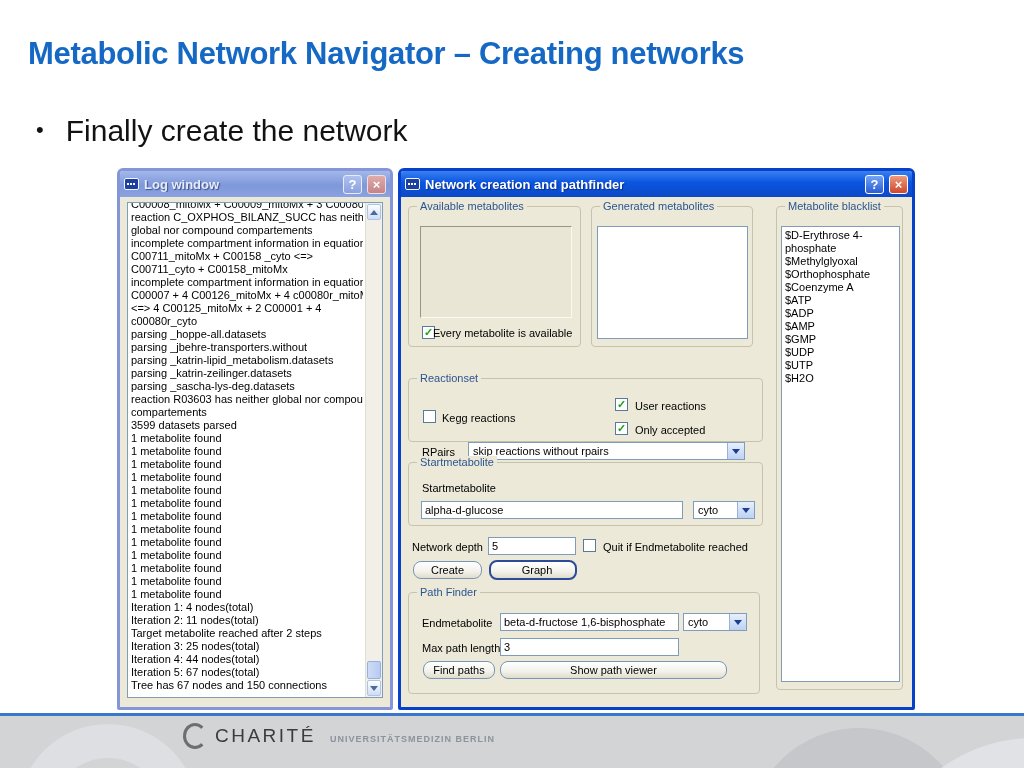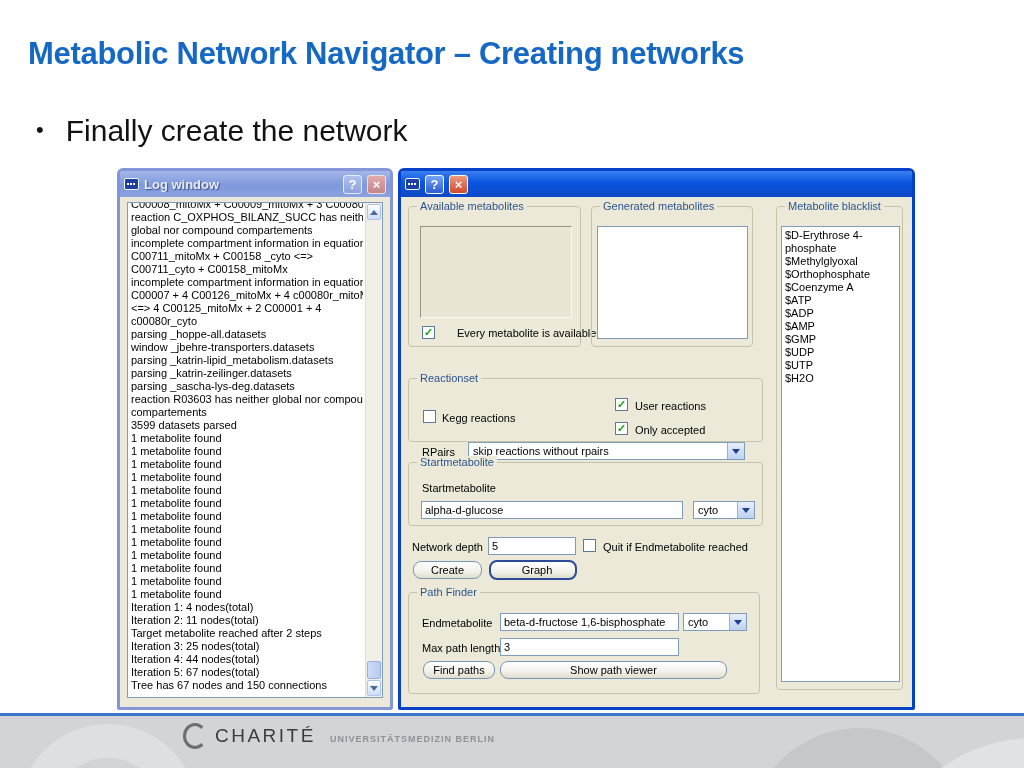--- a/index.html
+++ b/index.html
@@ -140,21 +140,21 @@
             <div class="log-line">reaction C_OXPHOS_BILANZ_SUCC has neither</div>
             <div class="log-line">global nor compound compartements</div>
             <div class="log-line">incomplete compartment information in equation</div>
             <div class="log-line">C00711_mitoMx + C00158 _cyto &lt;=&gt;</div>
             <div class="log-line">C00711_cyto + C00158_mitoMx</div>
             <div class="log-line">incomplete compartment information in equation</div>
             <div class="log-line">C00007 + 4 C00126_mitoMx + 4 c00080r_mitoMx</div>
             <div class="log-line">&lt;=&gt; 4 C00125_mitoMx + 2 C00001 + 4</div>
             <div class="log-line">c00080r_cyto</div>
             <div class="log-line">parsing _hoppe-all.datasets</div>
-            <div class="log-line">window _jbehre-transporters.datasets</div>
+            <div class="log-line">parsing _jbehre-transporters.without</div>
             <div class="log-line">parsing _katrin-lipid_metabolism.datasets</div>
             <div class="log-line">parsing _katrin-zeilinger.datasets</div>
             <div class="log-line">parsing _sascha-lys-deg.datasets</div>
             <div class="log-line">reaction R03603 has neither global nor compound</div>
             <div class="log-line">compartements</div>
             <div class="log-line">3599 datasets parsed</div>
             <div class="log-line">1 metabolite found</div>
             <div class="log-line">1 metabolite found</div>
             <div class="log-line">1 metabolite found</div>
             <div class="log-line">1 metabolite found</div>
@@ -184,32 +184,33 @@
               <i class="tri-down"></i>
             </div>
         </div>
       </div>
     </div>
   </div>
 
   <div class="xp-window net-window">
     <div class="titlebar">
       <span class="win-icon"></span>
+      <span class="title-text">Network creation and pathfinder</span>
       <span class="tb-btn tb-help">?</span>
       <span class="tb-btn tb-close">×</span>
     </div>
     <div class="client">
 
       <div class="group g-available">
         <span class="group-caption">Available metabolites</span>
         <div class="sunken"></div>
         <div class="checkbox" style="left:13px; top:119px;">
           <span>✓</span>
         </div>
-        <span class="lbl" style="left:48px; top:120px;">Every metabolite is available</span>
+        <span class="lbl" style="left:24px; top:120px;">Every metabolite is available</span>
       </div>
 
       <div class="group g-generated">
         <span class="group-caption">Generated metabolites</span>
         <div class="listbox gen-list"></div>
       </div>
 
       <div class="group g-blacklist">
         <span class="group-caption">Metabolite blacklist</span>
         <div class="listbox bl-list">

